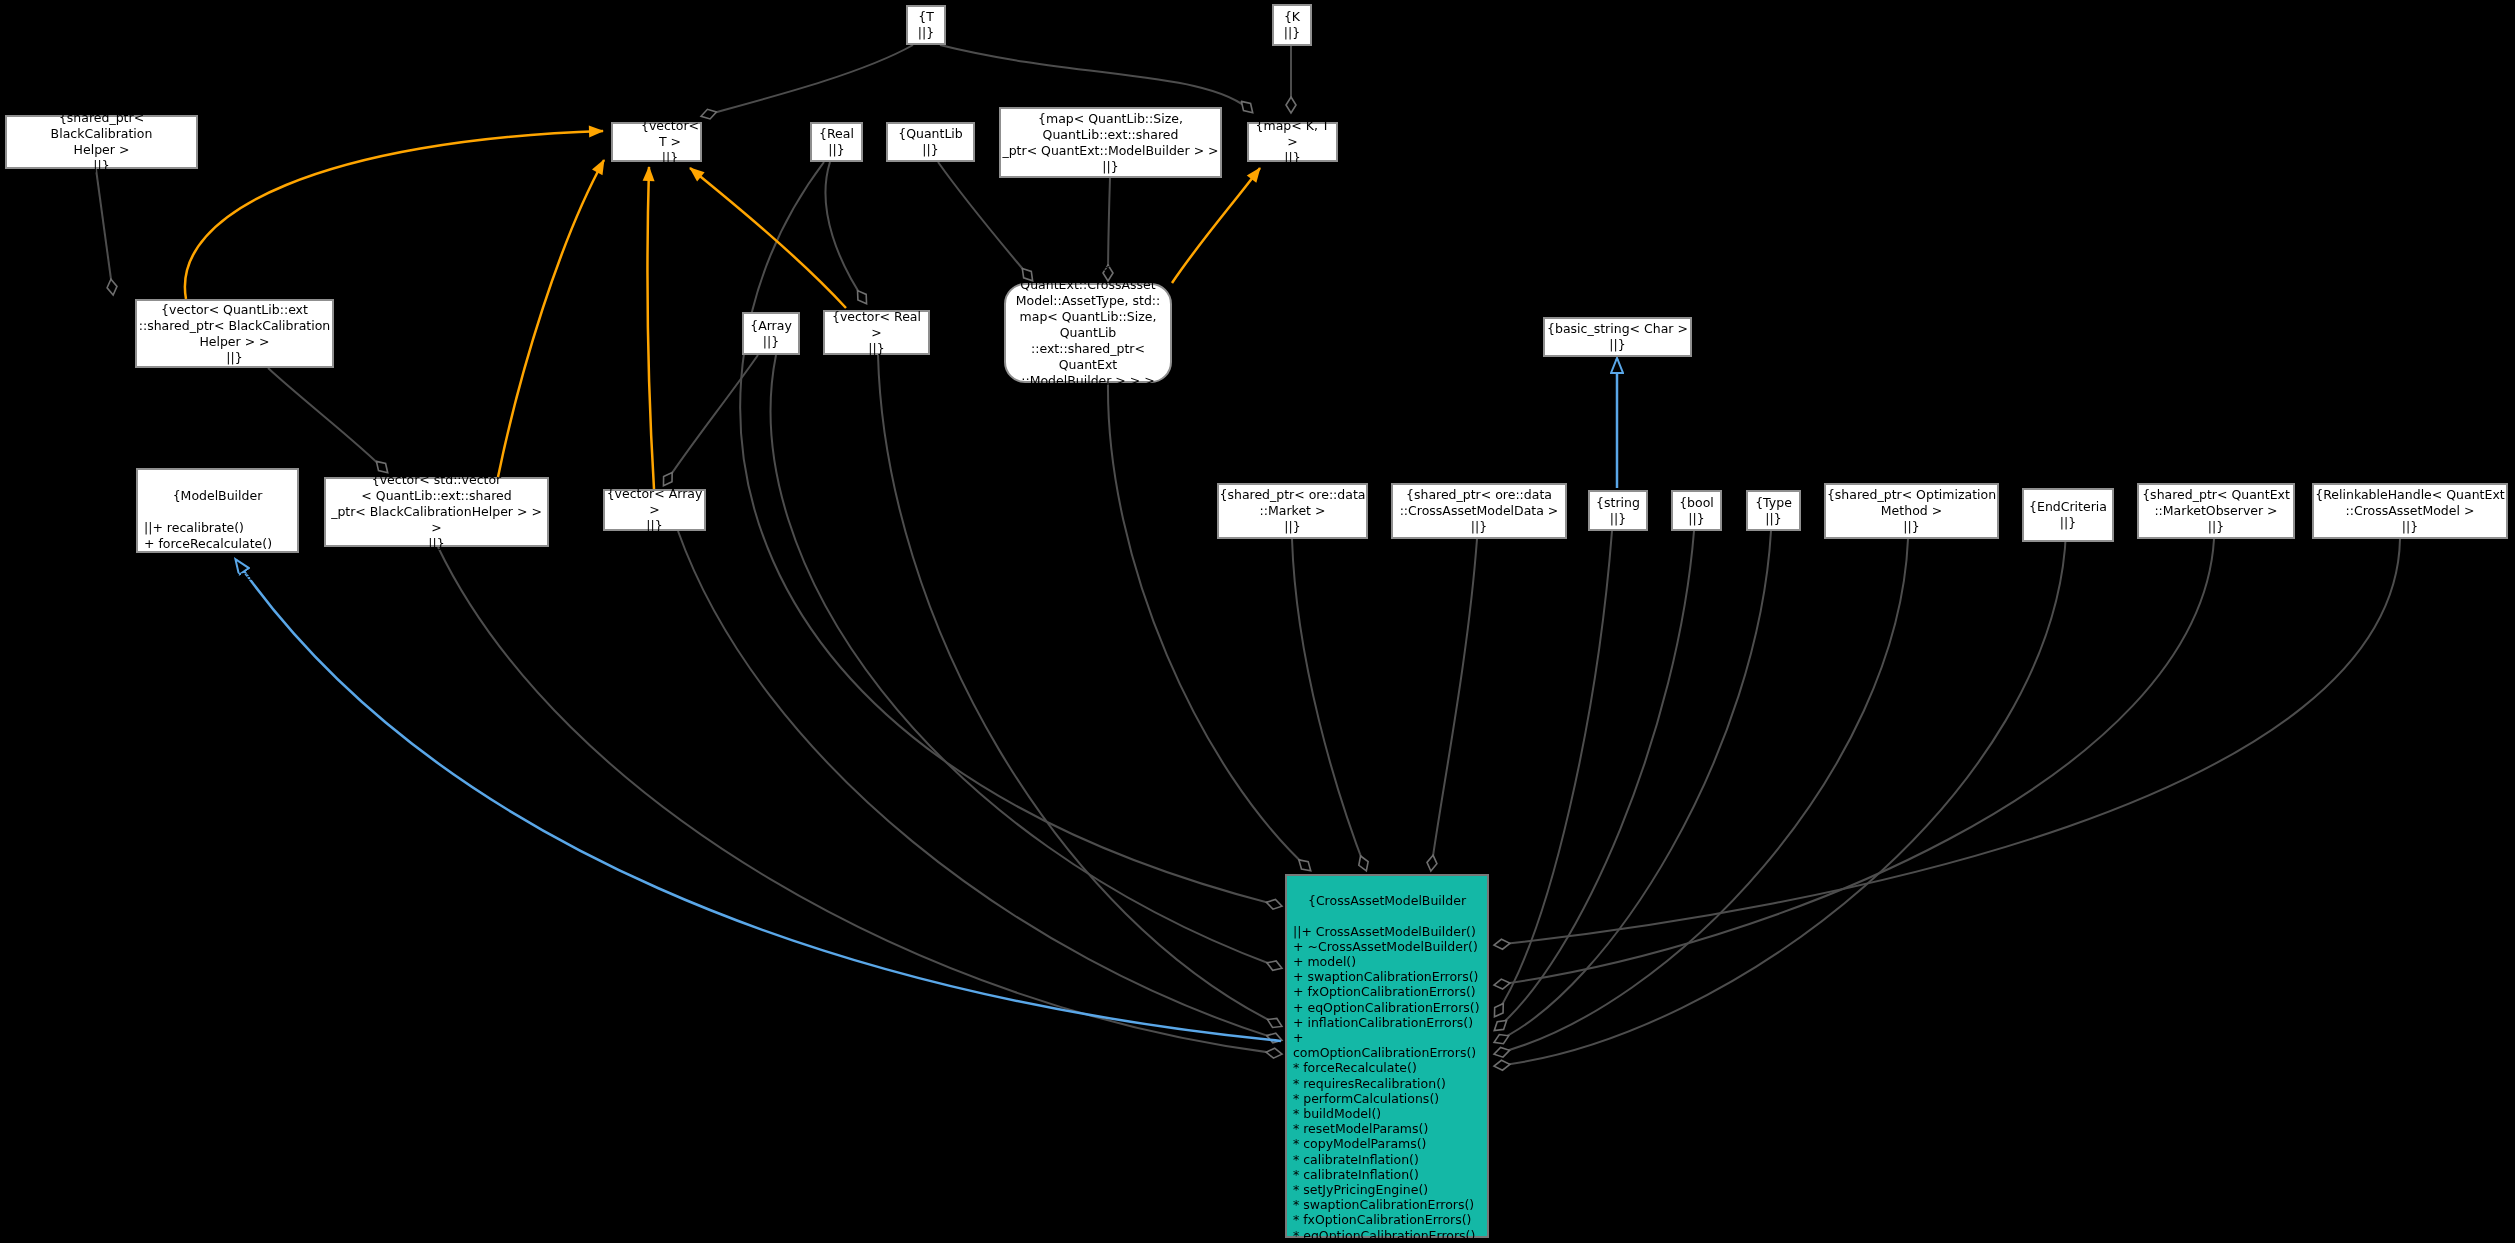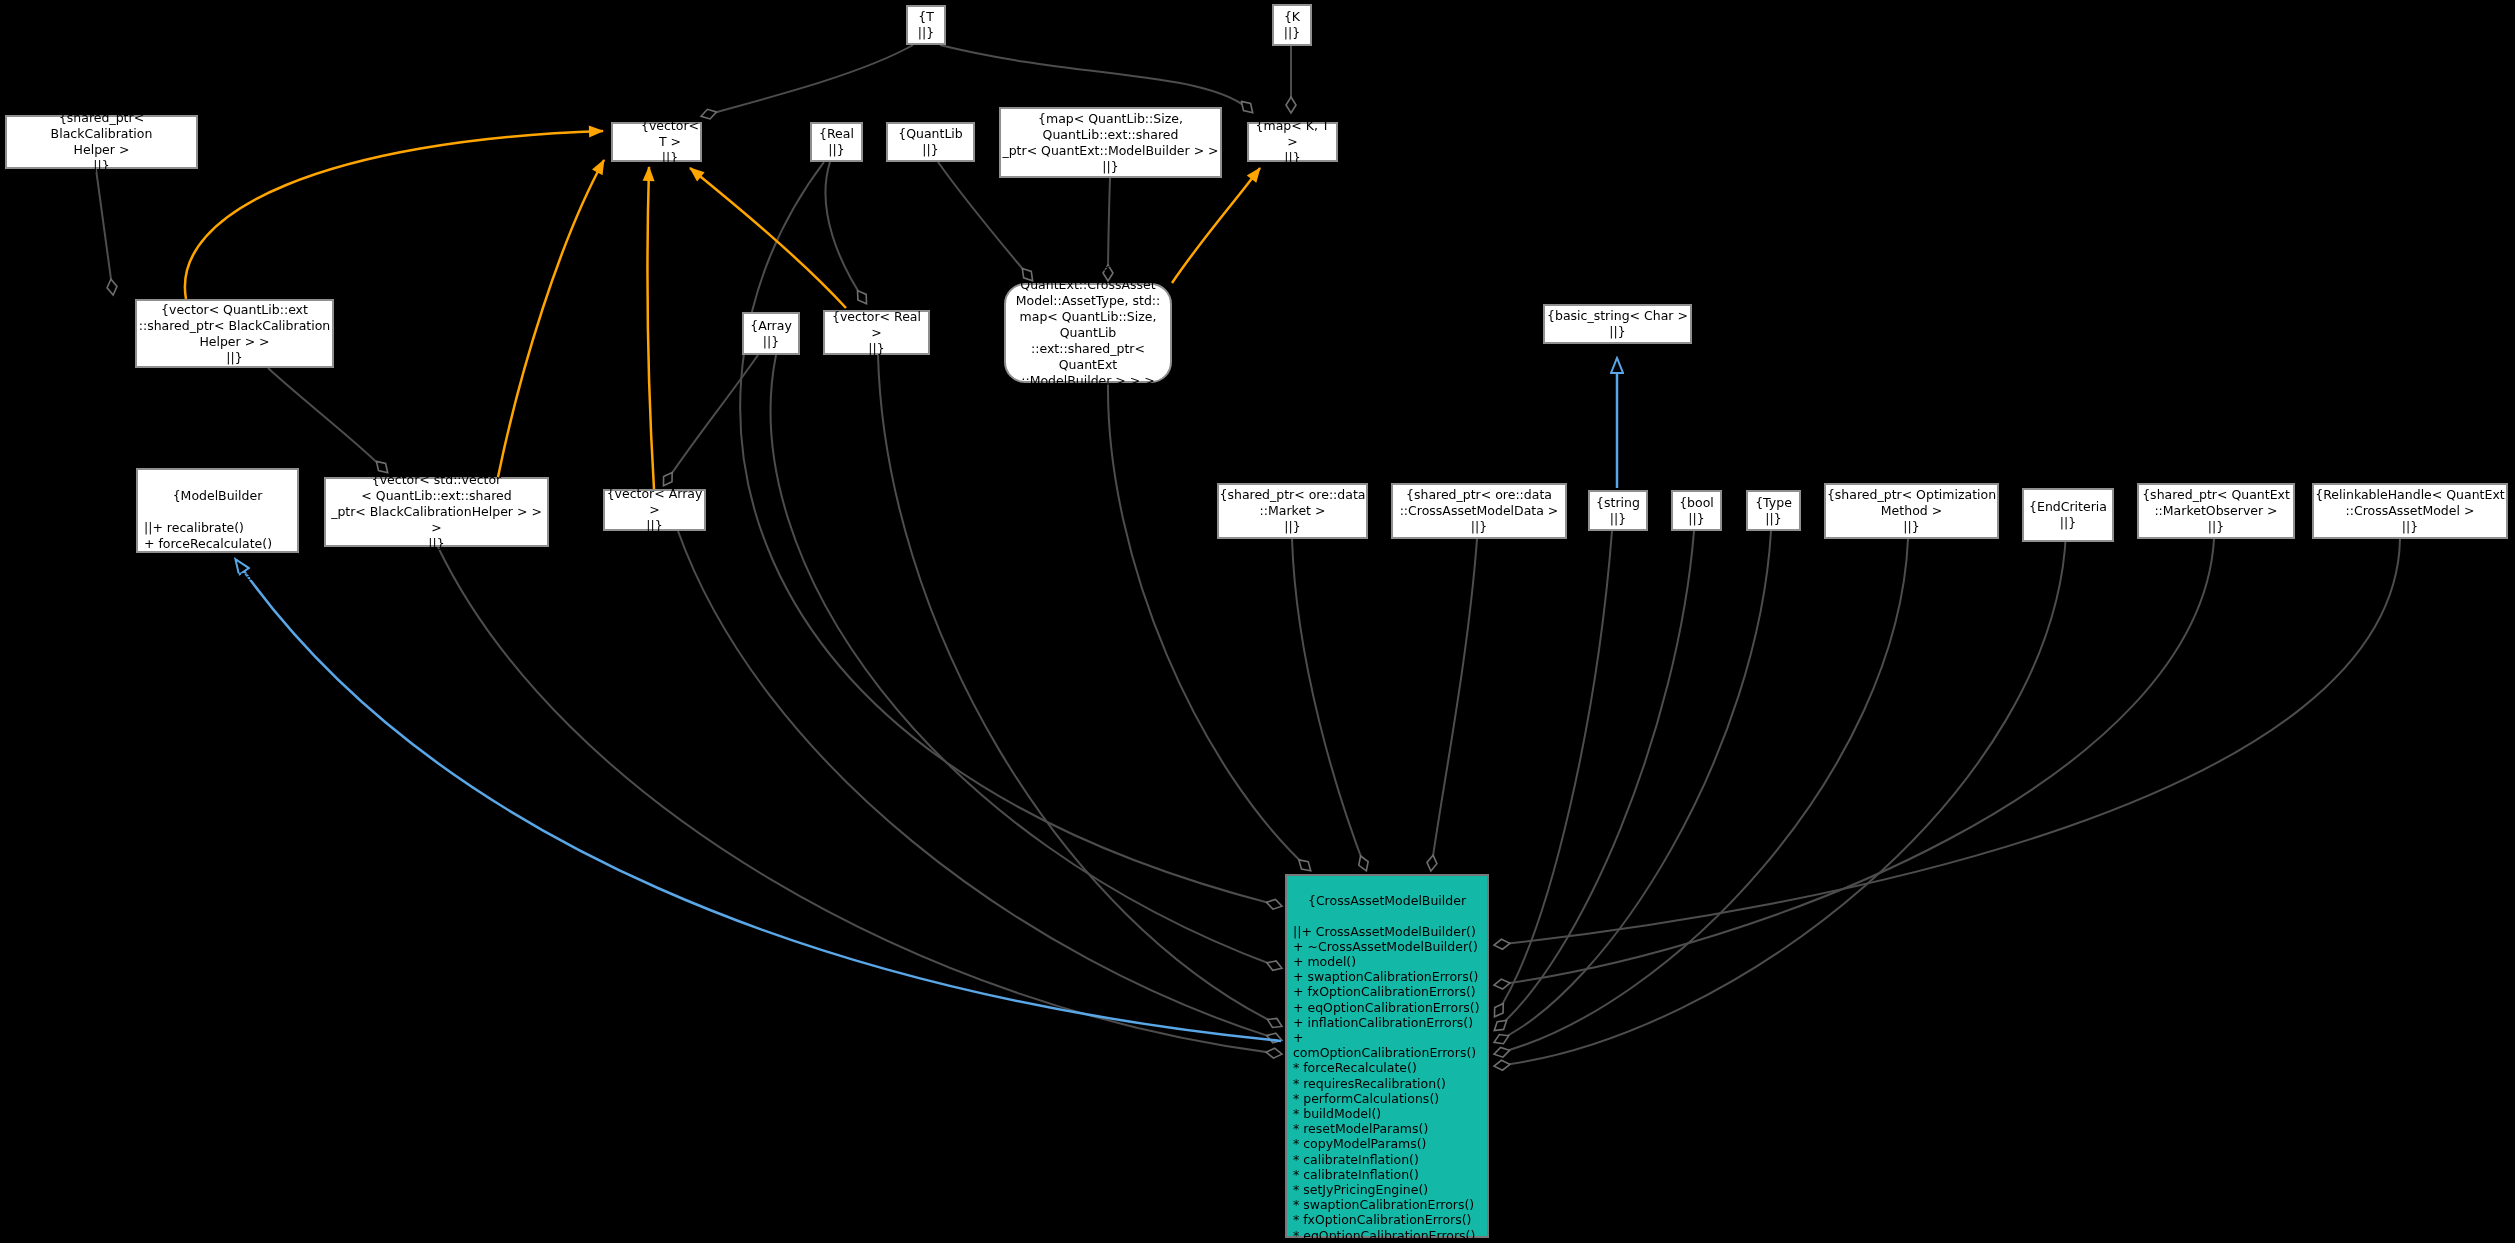--- a/index.html
+++ b/index.html
@@ -107,21 +107,21 @@
   <div class="node" style="left:742px;top:312px;width:58px;height:43px;">{Array
 ||}</div>
   <div class="node" style="left:823px;top:310px;width:107px;height:45px;">{vector&lt; Real &gt;
 ||}</div>
   <div class="node" style="left:1004px;top:283px;width:168px;height:100px;border-radius:21px;">{map&lt; QuantExt::CrossAsset
 Model::AssetType, std::
 map&lt; QuantLib::Size, QuantLib
 ::ext::shared_ptr&lt; QuantExt
 ::ModelBuilder &gt; &gt; &gt;
 ||}</div>
-  <div class="node" style="left:1543px;top:304px;width:149px;height:40px;">{basic_string&lt; Char &gt;
+  <div class="node" style="left:1543px;top:317px;width:149px;height:40px;">{basic_string&lt; Char &gt;
 ||}</div>
 
   <div class="node class-node" id="node-model-builder" style="left:136px;top:468px;width:163px;height:85px;">
     <div class="cn-title">{ModelBuilder</div>
     <div class="cn-body">||+ recalibrate()
 + forceRecalculate()
 + requiresRecalibration()</div>
     <div class="cn-footer">}</div>
   </div>
   <div class="node" style="left:324px;top:477px;width:225px;height:70px;">{vector&lt; std::vector

